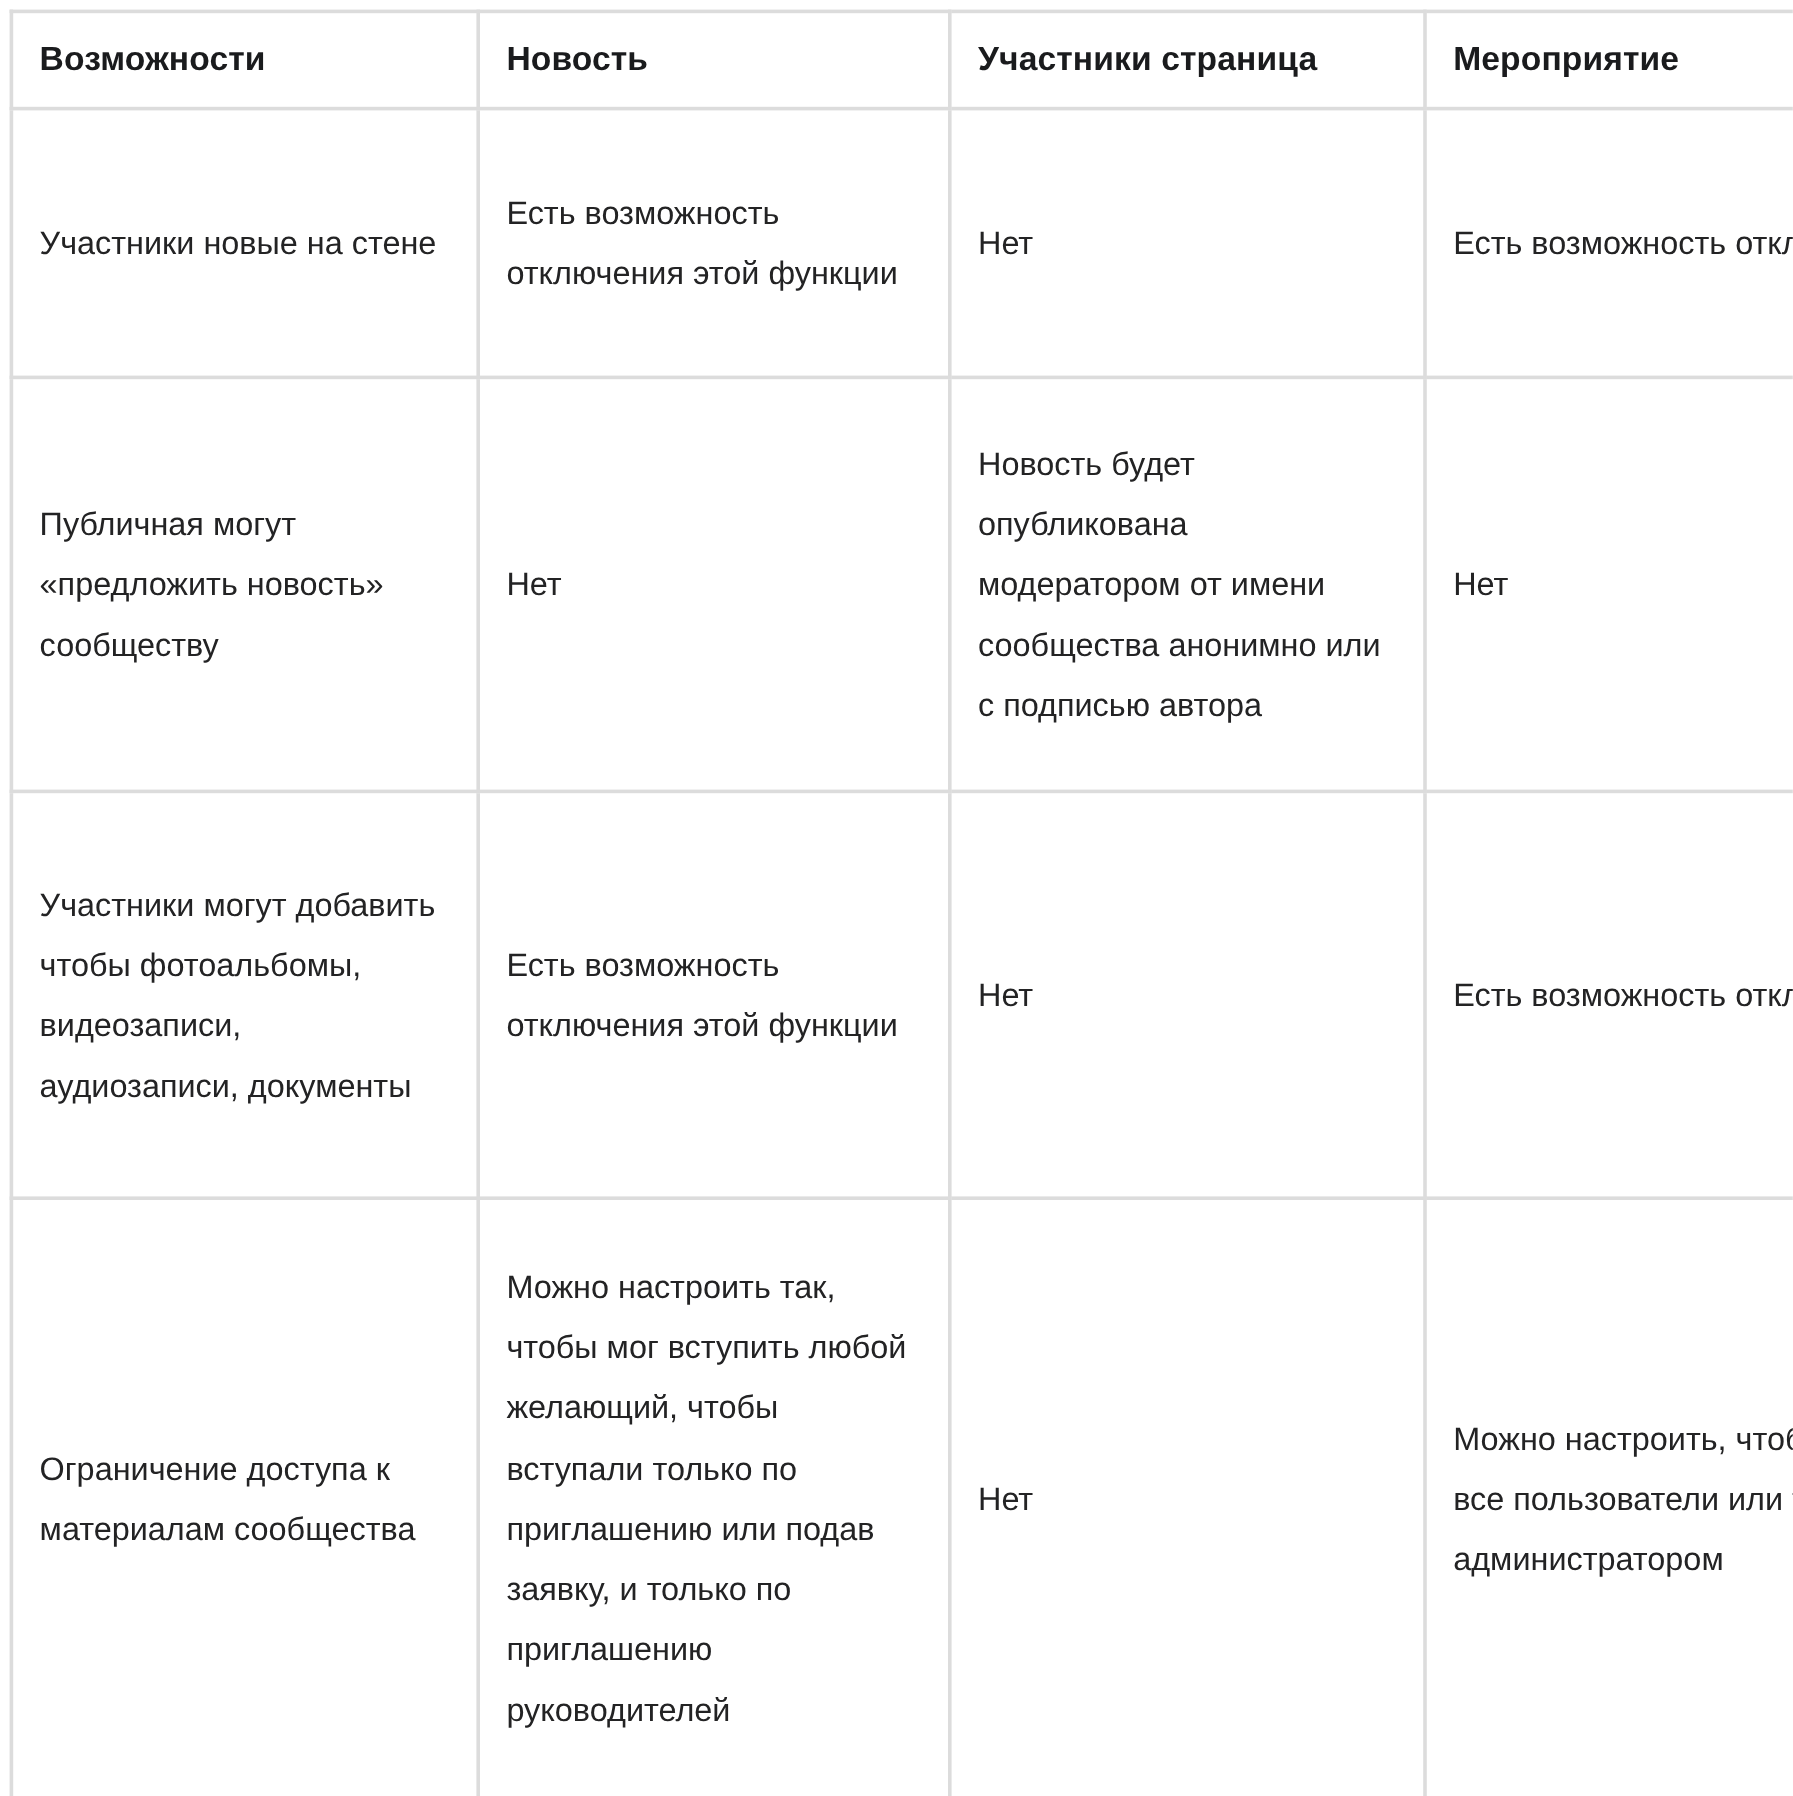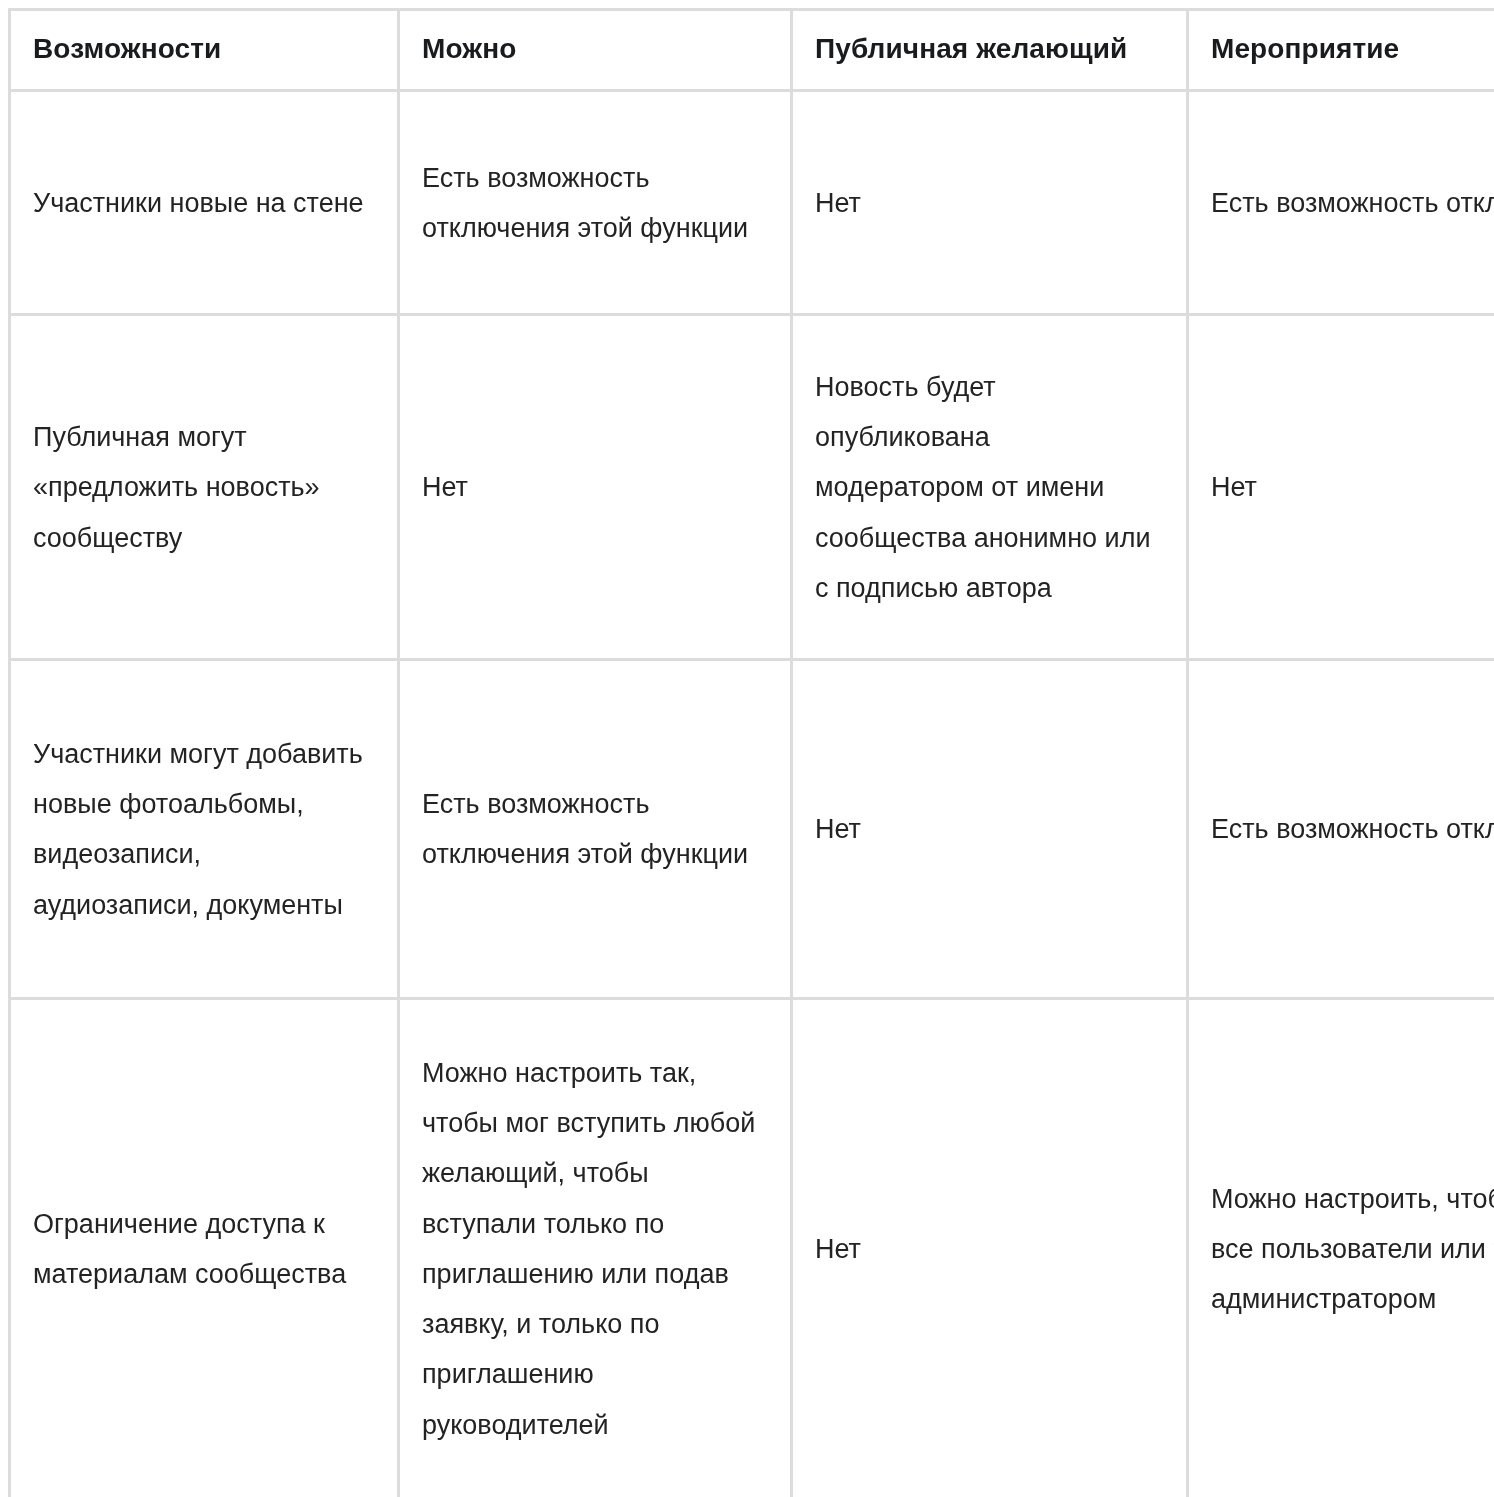--- a/index.html
+++ b/index.html
@@ -80,22 +80,22 @@
     <colgroup>
       <col class="c1">
         <col class="c2">
         <col class="c3">
         <col class="c4">
     </colgroup>
 
     <thead>
       <tr class="row-head">
         <th>Возможности</th>
-        <th>Можно</th>
-        <th>Публичная желающий</th>
+        <th>Новость</th>
+        <th>Участники страница</th>
         <th>Мероприятие</th>
       </tr>
     </thead>
 
     <tbody>
 
       <tr class="row-1">
         <td>Участники новые на стене</td>
         <td>Есть возможность отключения этой функции</td>
         <td>Нет</td>
@@ -103,21 +103,21 @@
       </tr>
 
       <tr class="row-2">
         <td>Публичная могут «предложить новость» сообществу</td>
         <td>Нет</td>
         <td>Новость будет опубликована модератором от имени сообщества анонимно или с подписью автора</td>
         <td>Нет</td>
       </tr>
 
       <tr class="row-3">
-        <td>Участники могут добавить новые фотоальбомы, видеозаписи, аудиозаписи, документы</td>
+        <td>Участники могут добавить чтобы фотоальбомы, видеозаписи, аудиозаписи, документы</td>
         <td>Есть возможность отключения этой функции</td>
         <td>Нет</td>
         <td>Есть возможность отключения этой функции</td>
       </tr>
 
       <tr class="row-4">
         <td>Ограничение доступа к материалам сообщества</td>
         <td>Можно настроить так, чтобы мог вступить любой желающий, чтобы вступали только по приглашению или подав заявку, и только по приглашению руководителей</td>
         <td>Нет</td>
         <td>Можно настроить, чтобы могли участвовать все пользователи или только приглашённые администратором</td>

